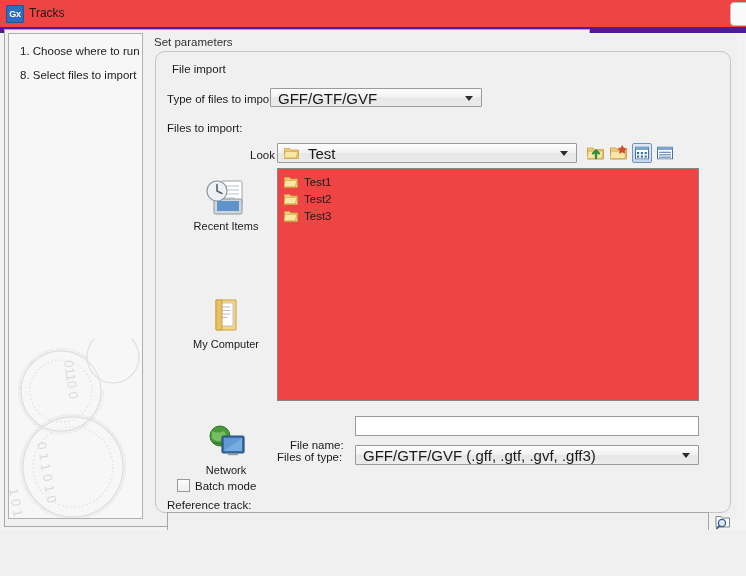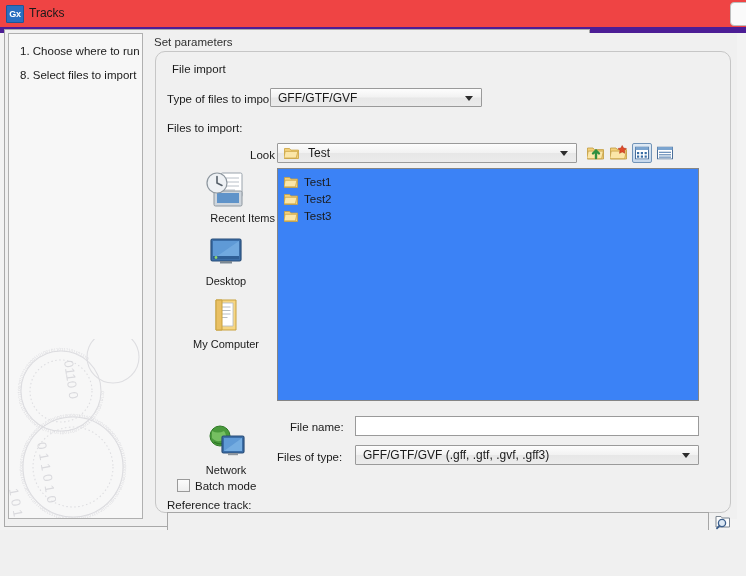--- a/index.html
+++ b/index.html
@@ -120,21 +120,21 @@
     white-space: nowrap;
   }
 
   
   .combo {
     position: absolute;
     box-sizing: border-box;
     border: 1px solid #9a9a9a;
     background: linear-gradient(to bottom, #fdfdfd 0%, #f2f2f2 48%, #e7e7e7 52%, #ebebeb 100%);
     border-radius: 1px;
-    font-size: 12px;
+    font-size: 15px;
     color: #1a1a1a;
     line-height: 1;
   }
   .combo .ctext {
     position: absolute; left: 7px; top: 50%;
     transform: translateY(-50%);
     white-space: nowrap;
   }
   .combo .arrow {
     position: absolute; right: 8px; top: 50%;
@@ -170,21 +170,21 @@
     text-align: center;
     font-size: 11px; color: #1a1a1a;
   }
   .place .picon { display:block; margin: 0 auto 2px; height: 40px; }
   .place .plabel { display: block; white-space: nowrap; }
 
   
   .filelist {
     position: absolute; left: 121px; top: 116px;
     width: 422px; height: 233px;
-    background: #3b82f6;
+    background: #ef4444;
     border: 1px solid #858585;
     box-sizing: border-box;
     overflow: hidden;
   }
   .fitem {
     position: absolute; left: 6px;
     height: 17px;
     font-size: 11.5px; color: #1a1a1a;
     line-height: 17px;
     white-space: nowrap;
@@ -323,45 +323,34 @@
             <g fill="#6f93bc">
               <rect x="2" y="5.2" width="12" height="1.3"></rect>
               <rect x="2" y="7.6" width="12" height="1.3"></rect>
               <rect x="2" y="10" width="12" height="1.3"></rect>
             </g>
           </svg>
         </div>
 
         <div class="places">
 
-          <div class="place" style="top:0;text-align:right;">
+          <div class="place" style="top:8px;">
             <svg class="picon" width="44" height="40" viewBox="0 0 44 40">
               <rect x="17" y="3" width="21" height="24" rx="1.5" fill="#ffffff" stroke="#9aa3ac" stroke-width="1"></rect>
               <g stroke="#b9c0c8" stroke-width="1">
                   <path d="M20 8h15M20 12h15M20 16h15M20 20h11"></path>
                 </g>
               <rect x="10" y="21" width="28" height="15" rx="1.5" fill="#cfd6dd" stroke="#8e979f" stroke-width="1"></rect>
               <rect x="13" y="23" width="22" height="10" fill="#5f93c9"></rect>
               <circle cx="13" cy="13" r="10" fill="#eef1f4" stroke="#8e979f" stroke-width="1.2"></circle>
               <path d="M13 6.5 V13 L18 15.5" stroke="#56606a" stroke-width="1.6" fill="none" stroke-linecap="round"></path>
             </svg>
             <span class="plabel">Recent Items</span>
           </div>
 
-          <div class="place" style="top:63px;">
-            <svg class="picon" width="44" height="40" viewBox="0 0 44 40">
-              <rect x="7" y="6" width="30" height="22" rx="1.5" fill="#3b6ea8" stroke="#2a4f7a" stroke-width="1.2"></rect>
-              <path d="M9 8 h26 v18 h-26 z" fill="#5f9ad6"></path>
-              <path d="M9 26 L35 8 v18 z" fill="#7fb6e8" opacity="0.55"></path>
-              <rect x="9" y="23" width="26" height="3" fill="#2f5f96"></rect>
-              <circle cx="12" cy="24.5" r="1.4" fill="#8ed56b"></circle>
-              <rect x="16" y="28" width="12" height="2.5" fill="#7b8893"></rect>
-            </svg>
-            <span class="plabel">Desktop</span>
-          </div>
 
           <div class="place" style="top:126px;">
             <svg class="picon" width="44" height="40" viewBox="0 0 44 40">
               <path d="M12 4 h20 v30 h-20 z" fill="#f6d684" stroke="#c9a23f" stroke-width="1"></path>
               <path d="M15 7 h14 v23 h-14 z" fill="#ffffff" stroke="#b9bfc6" stroke-width="0.9"></path>
               <g stroke="#aeb6bd" stroke-width="0.9">
                   <path d="M17.5 11h9M17.5 14.5h9M17.5 18h9M17.5 21.5h6"></path>
                 </g>
               <path d="M12 4 h6 v30 h-6 z" fill="#e9c063" stroke="#c9a23f" stroke-width="1"></path>
             </svg>
@@ -401,21 +390,21 @@
           </div>
           <div class="fitem" style="top:39px;">
             <svg class="ficon" width="14" height="13" viewBox="0 0 14 13">
               <path d="M0.5 1.5 h5 l1.3 1.5 h6.7 v8.5 h-13 z" fill="#f3d07a" stroke="#c9a23f" stroke-width="0.8"></path>
               <path d="M1.1 4.3 h11.8 l-1.5 6.5 h-11.4 z" fill="#fbe6a8" stroke="#c9a23f" stroke-width="0.7"></path>
             </svg>
             <span class="fname">Test3</span>
           </div>
         </div>
 
-        <div class="lbl" style="left:121px; top:369px;padding-left:13px;">File name:</div>
+        <div class="lbl" style="left:121px; top:387px;padding-left:13px;">File name:</div>
         <input class="tfield" style="left: 199px; top: 364px; width: 344px; height: 20px; padding: 0px 5px;" type="text" value="">
 
         <div class="lbl" style="left:121px; top:399px;">Files of type:</div>
         <div class="combo" style="left:199px; top:393px; width:344px; height:20px;">
           <span class="ctext">GFF/GTF/GVF (.gff, .gtf, .gvf, .gff3)</span>
           <span class="arrow"></span>
         </div>
 
         <div class="cbox" style="left:21px; top:427px;"></div>
         <div class="lbl" style="left:39px; top:428px;">Batch mode</div>

